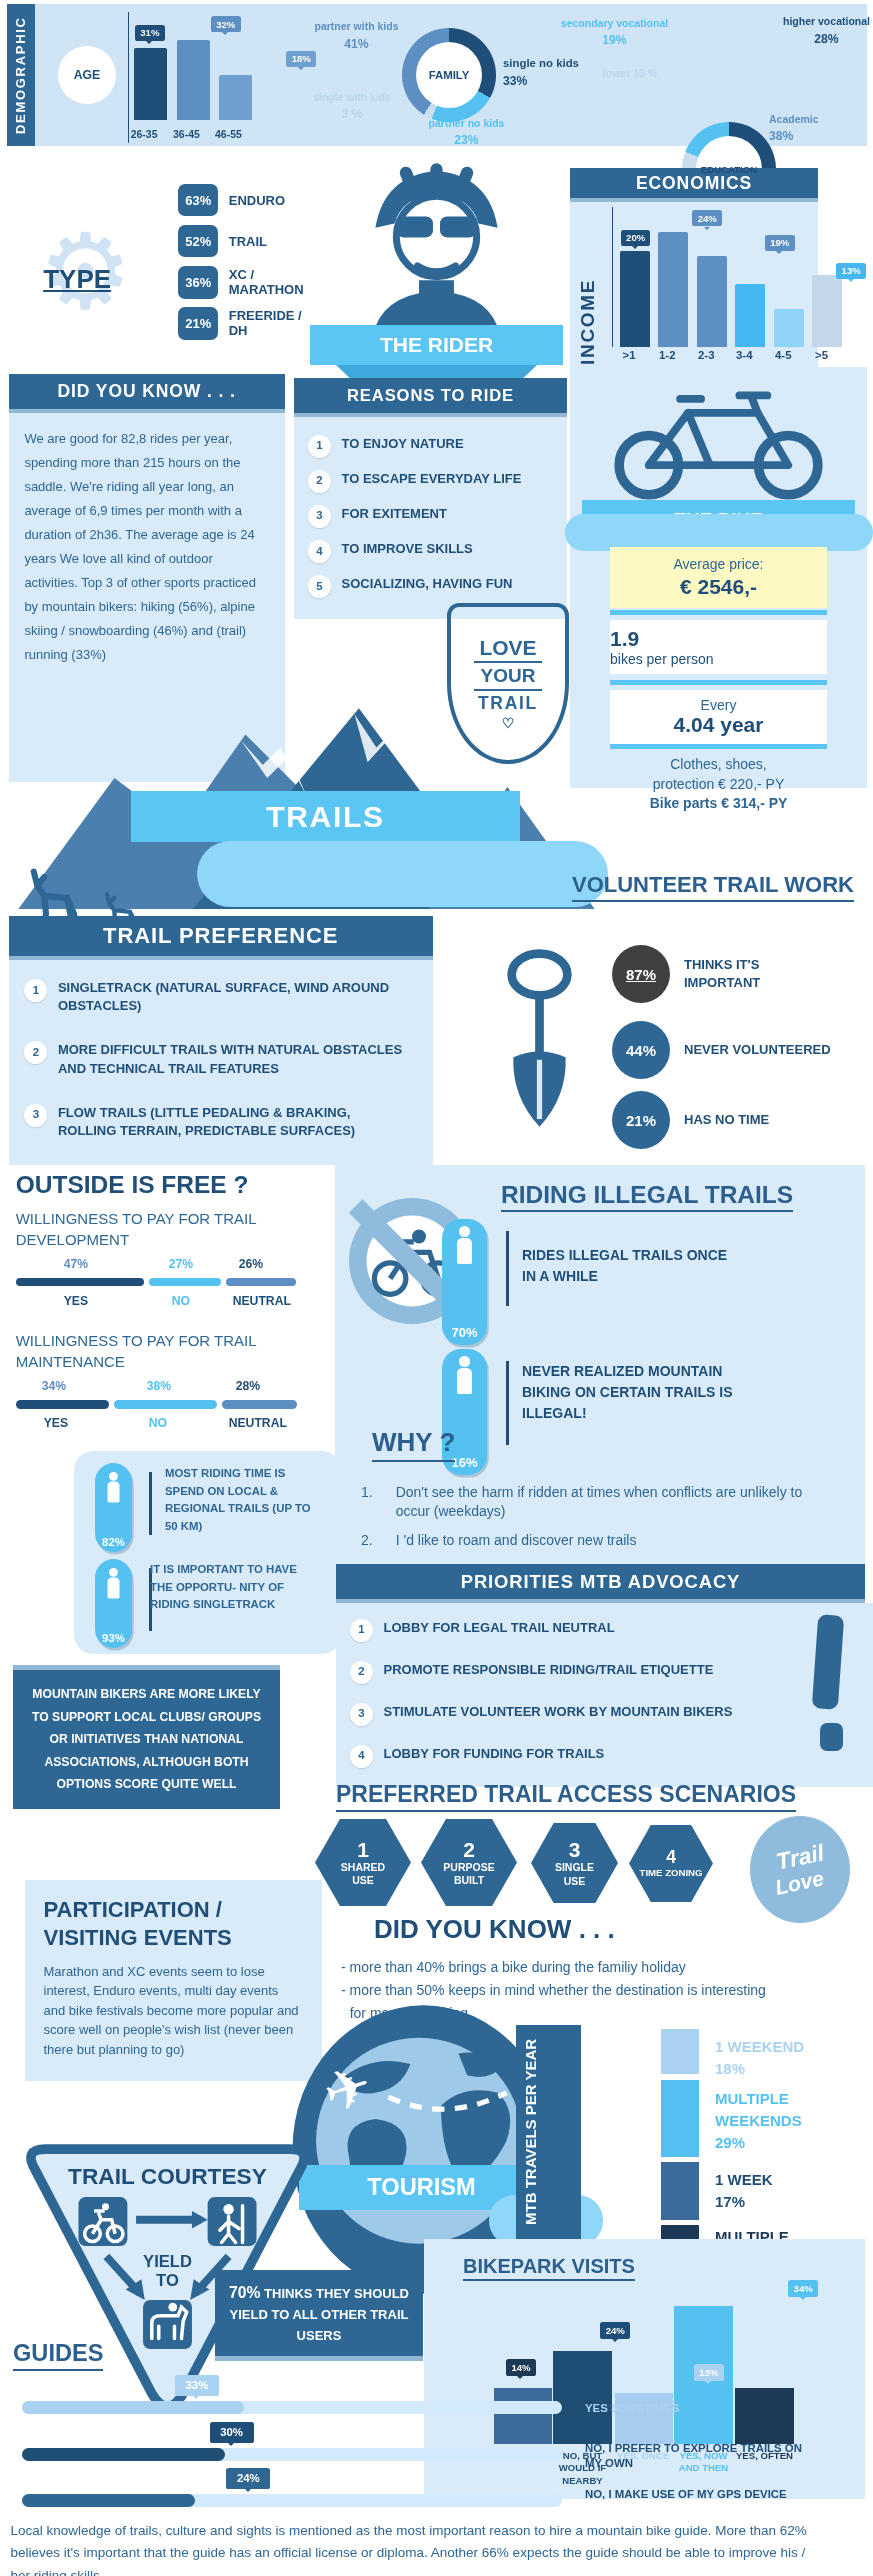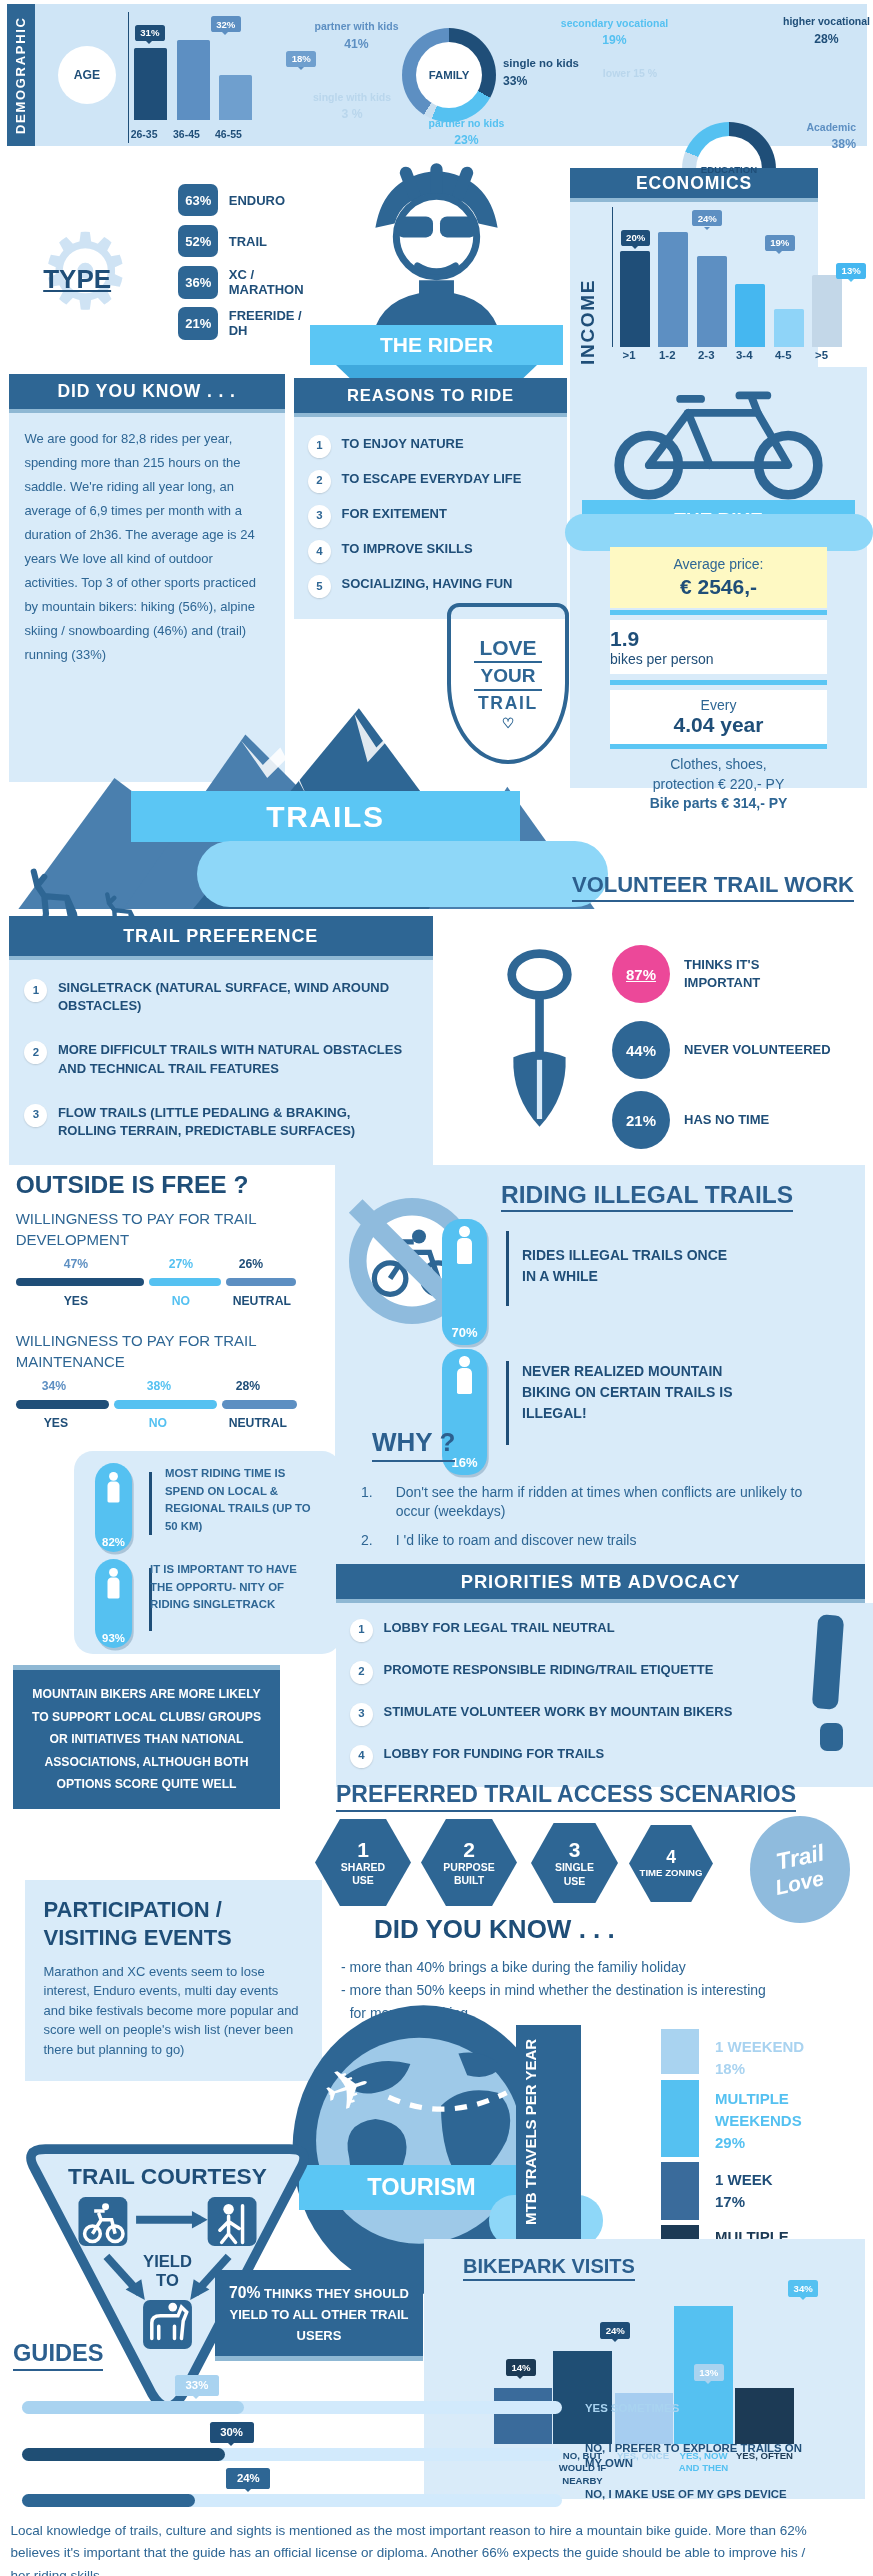--- a/index.html
+++ b/index.html
@@ -92,21 +92,21 @@
 
     <div class="donut abs" style="left:675px;top:24.5px;width:94px;height:94px;background:conic-gradient(#1f4e78 0 28%,#5d8fc2 28% 66%,#c9dff0 66% 81%,#55c1f1 81% 100%);">
       <div class="donut-label" style="font-size:9.6px;">EDUCATION</div>
     </div>
     <div class="abs sky b" style="left:542px;top:12.2px;width:131px;text-align:center;font-size:10.5px;line-height:1.5;">
       <span>secondary vocational</span><br><span style="font-size:12.2px;">19%</span></div>
     <div class="abs navy b" style="left:776px;top:10.5px;width:87px;text-align:center;font-size:10.5px;line-height:1.5;">
       <span>higher vocational</span><br><span style="font-size:12.2px;">28%</span></div>
     <div class="abs b" style="left:577px;top:63px;width:92px;text-align:center;font-size:10.5px;color:#b9d6ec;">
       <span>lower</span> <span>15 %</span></div>
-    <div class="abs med b" style="left:762px;top:108px;width:87px;text-align:right;font-size:10.5px;line-height:1.5;margin-top:8px;">
+    <div class="abs med b" style="left:762px;top:108px;width:87px;text-align:left;font-size:10.5px;line-height:1.5;">
       <span>Academic</span><br><span style="font-size:12.2px;">38%</span></div>
   </div>
 
   
   <div class="abs" style="left:12.2px;top:184px;width:288px;height:192px;">
     <div class="abs" style="left:26px;top:35px;font-size:105px;color:#cfe3f4;line-height:1;">⚙</div>
     <div class="abs b" style="left:31px;top:80px;font-size:26px;color:#1f4e78;text-decoration:underline;">TYPE</div>
     <div class="abs" style="left:166px;top:0;">
       <div style="display:flex;align-items:center;gap:10.5px;margin-bottom:8.7px;">
         <span style="background:#2e6694;color:#fff;font-weight:bold;font-size:13px;border-radius:7px;padding:8.7px 7px;">63%</span>
@@ -280,35 +280,35 @@
 
   
   <div class="abs h-und" style="left:552px;top:872px;font-size:22px;margin-left:20px;">VOLUNTEER TRAIL WORK</div>
   <svg class="abs" style="left:496px;top:948px;" width="87" height="188" viewBox="0 0 100 215">
     <ellipse cx="50" cy="30" rx="32" ry="24" fill="none" stroke="#2e6694" stroke-width="10"></ellipse>
     <line x1="50" y1="54" x2="50" y2="120" stroke="#2e6694" stroke-width="10"></line>
     <path d="M20 125 Q50 112 80 125 Q82 170 50 205 Q18 170 20 125 Z" fill="#2e6694"></path>
     <line x1="50" y1="128" x2="50" y2="196" stroke="#d9ebf9" stroke-width="6"></line>
   </svg>
   <div class="abs" style="left:612px;top:945px;display:flex;align-items:center;gap:14px;">
-    <div style="width:58px;height:58px;border-radius:50%;background:#ec4899;color:#fff;font-weight:bold;font-size:15px;display:flex;align-items:center;justify-content:center;text-decoration:underline;">87%</div>
+    <div style="width:58px;height:58px;border-radius:50%;background:#404040;color:#fff;font-weight:bold;font-size:15px;display:flex;align-items:center;justify-content:center;text-decoration:underline;">87%</div>
     <div class="navy b" style="font-size:13px;width:131px;line-height:1.4;">THINKS IT'S IMPORTANT</div>
   </div>
   <div class="abs" style="left:612px;top:1021px;display:flex;align-items:center;gap:14px;">
     <div style="width:58px;height:58px;border-radius:50%;background:#2e6694;color:#fff;font-weight:bold;font-size:15px;display:flex;align-items:center;justify-content:center;">44%</div>
     <div class="navy b" style="font-size:13px;width:175px;line-height:1.4;">NEVER VOLUNTEERED</div>
   </div>
   <div class="abs" style="left:612px;top:1091px;display:flex;align-items:center;gap:14px;">
     <div style="width:58px;height:58px;border-radius:50%;background:#2e6694;color:#fff;font-weight:bold;font-size:15px;display:flex;align-items:center;justify-content:center;">21%</div>
     <div class="navy b" style="font-size:13px;width:140px;line-height:1.4;">HAS NO TIME</div>
   </div>
 
   
   <div class="abs" style="left:8.7px;top:916px;width:424px;">
-    <div class="band" style="height:40px;line-height:40px;font-size:18px;">
+    <div class="band" style="height:40px;line-height:40px;font-size:22px;">
       <span>TRAIL PREFERENCE</span>
     </div>
     <div class="panel" style="padding:19px 15.7px 12.2px;">
       <div class="listrow" style="margin-bottom:26px;">
         <span class="numc">1</span>
             <span style="width:332px;">SINGLETRACK (NATURAL SURFACE, WIND AROUND OBSTACLES)</span>
           </div>
       <div class="listrow" style="margin-bottom:26px;">
         <span class="numc">2</span>
             <span style="width:350px;">MORE DIFFICULT TRAILS WITH NATURAL OBSTACLES AND TECHNICAL TRAIL FEATURES</span>

